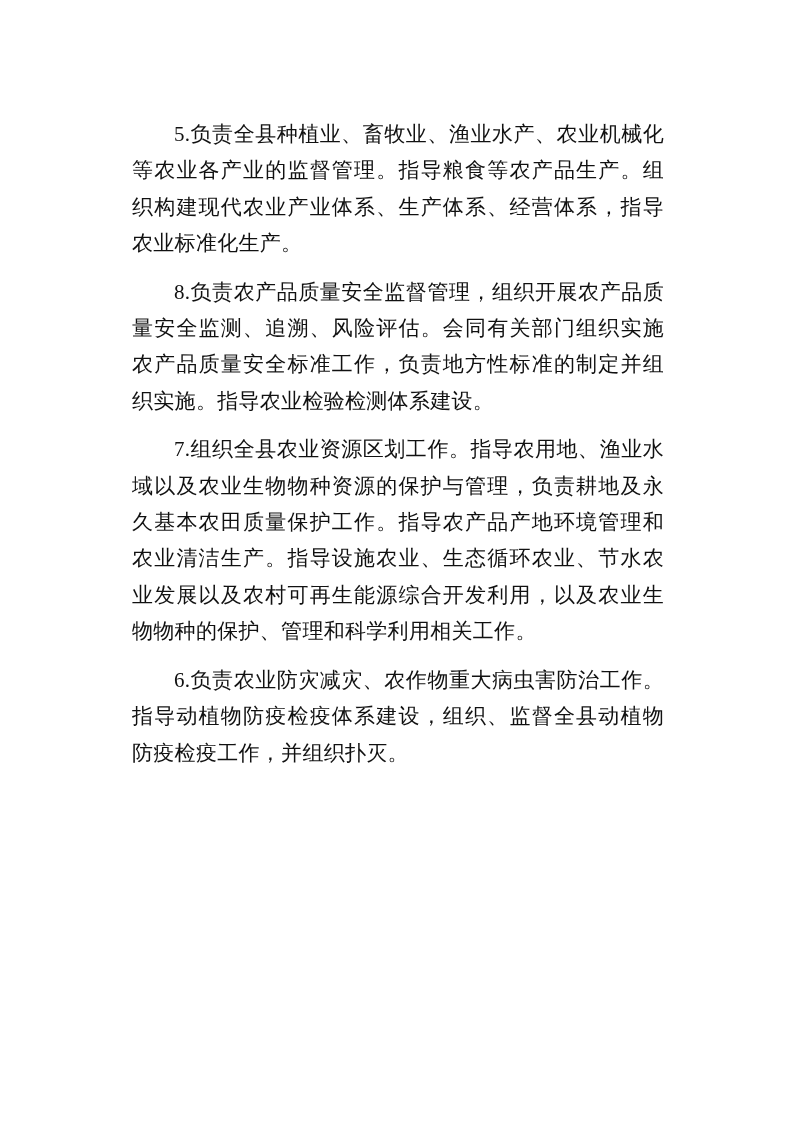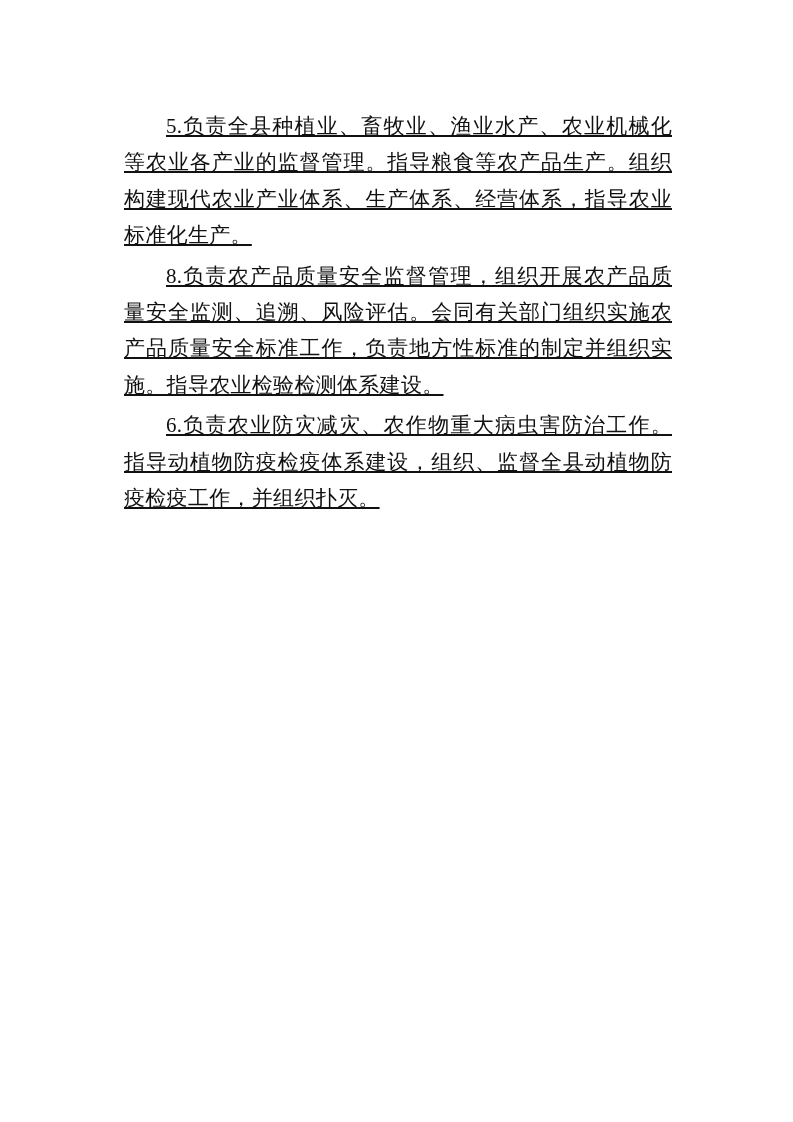--- a/index.html
+++ b/index.html
@@ -21,29 +21,29 @@
     width: 556px;
     font-family: "Liberation Serif", "DejaVu Serif", serif;
     font-size: 21px;
     line-height: 36.4px;
     color: #111111;
     text-align: justify;
     text-justify: inter-ideograph;
     letter-spacing: 0.3px;
   }
   .text-block p {
-    margin: 4px;
+    margin: 12px;
     padding: 0;
     text-indent: 2em;
     word-break: break-all;
-    text-decoration: underline;
   }
 </style>
 </head>
 <body>
 
 <div class="page">
   <div class="text-block">
     <p>5.负责全县种植业、畜牧业、渔业水产、农业机械化等农业各产业的监督管理。指导粮食等农产品生产。组织构建现代农业产业体系、生产体系、经营体系，指导农业标准化生产。</p>
     <p>8.负责农产品质量安全监督管理，组织开展农产品质量安全监测、追溯、风险评估。会同有关部门组织实施农产品质量安全标准工作，负责地方性标准的制定并组织实施。指导农业检验检测体系建设。</p>
+    <p>7.组织全县农业资源区划工作。指导农用地、渔业水域以及农业生物物种资源的保护与管理，负责耕地及永久基本农田质量保护工作。指导农产品产地环境管理和农业清洁生产。指导设施农业、生态循环农业、节水农业发展以及农村可再生能源综合开发利用，以及农业生物物种的保护、管理和科学利用相关工作。</p>
     <p>6.负责农业防灾减灾、农作物重大病虫害防治工作。指导动植物防疫检疫体系建设，组织、监督全县动植物防疫检疫工作，并组织扑灭。</p>
   </div>
 </div>
 
 </body></html>

